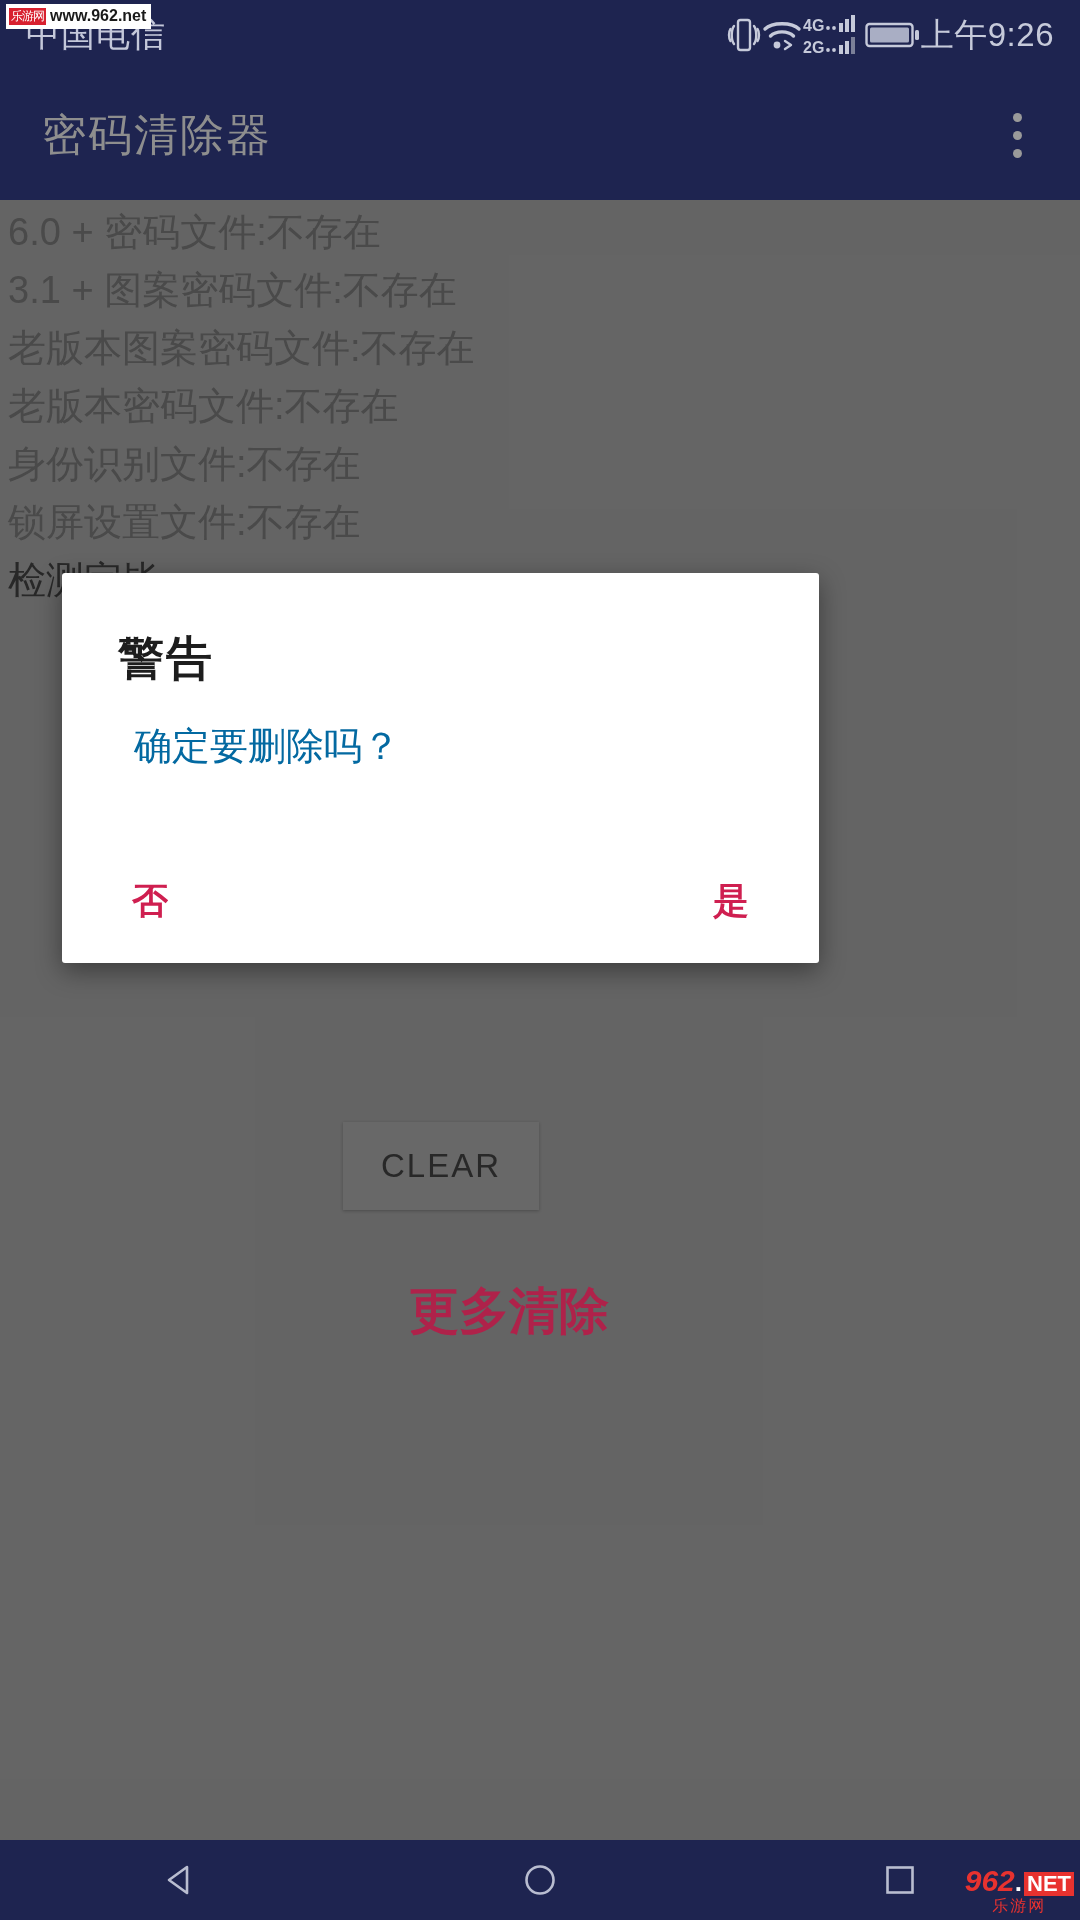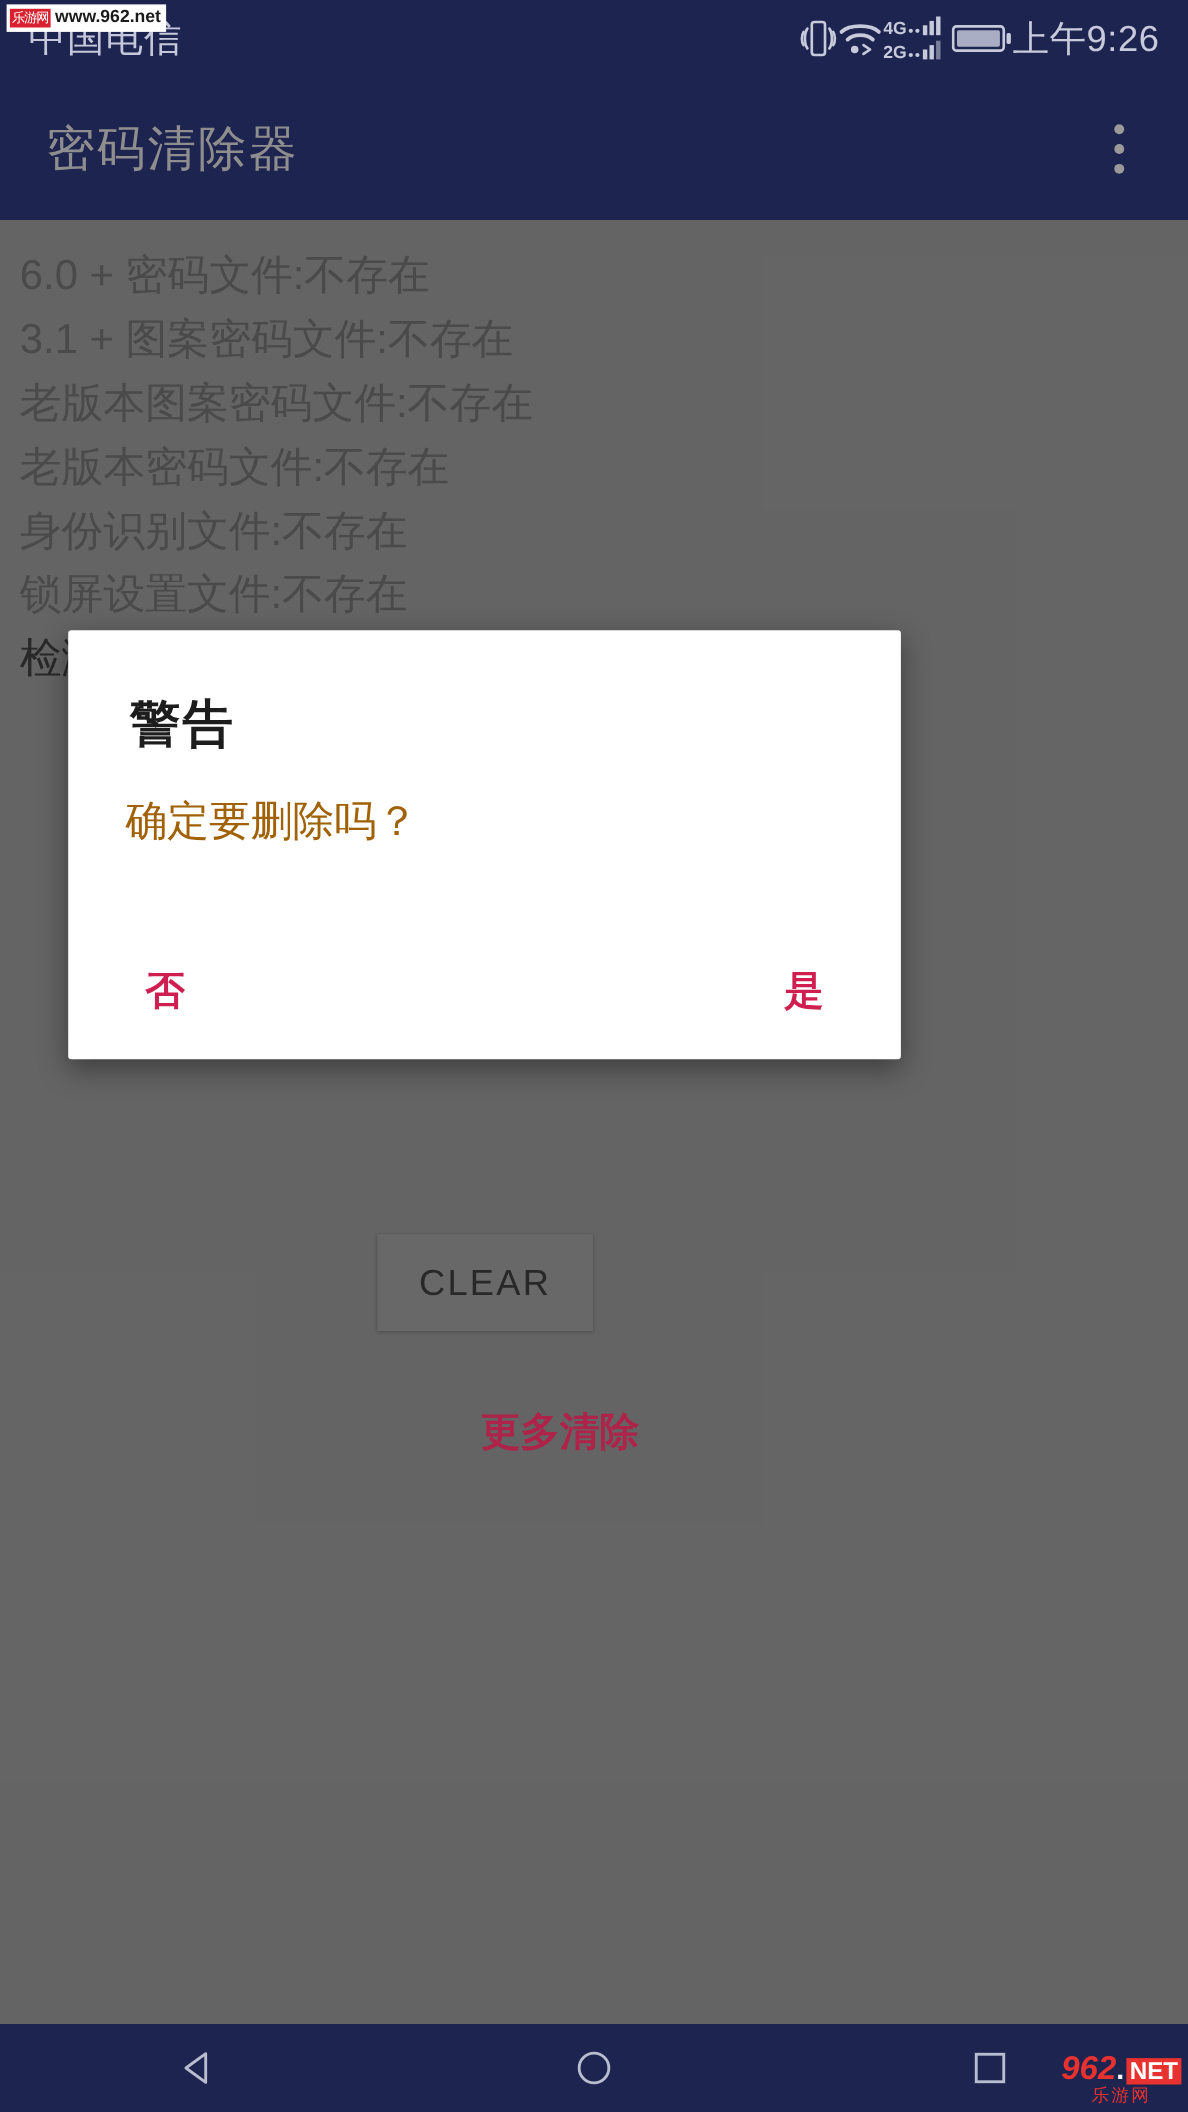--- a/index.html
+++ b/index.html
@@ -58,43 +58,43 @@
   #overflow-menu .dot {
     width:9px; height:9px; border-radius:50%; background:#9a9a9a;
   }
 
   
   #content {
     position:absolute; top:200px; left:0; width:1080px; height:1640px;
     background:#6a6a6a;
   }
   #log-list {
-    position:absolute; top:0; left:18px; width:1040px;
-    padding-top:22px;
+    position:absolute; top:0; left:8px; width:1040px;
+    padding-top:3px;
   }
   .log-line {
     font-size:38px; line-height:58px; color:#4e4e4e; white-space:nowrap;
   }
   .log-line.done { color:#2b2b2b; }
 
   #clear-button {
     position:absolute; left:343px; top:922px;
     width:196px; height:88px;
     background:#6e6e6e;
     border:none;
     color:#2b2b2b;
     font-size:33px; letter-spacing:2px;
     font-family:"Liberation Sans",sans-serif;
     box-shadow:0 1px 3px rgba(0,0,0,0.25);
     cursor:pointer;
   }
   #more-clear {
     position:absolute; left:0; top:1078px; width:972px;
     text-align:center;
-    color:#b9244f; font-size:36px; font-weight:bold;
+    color:#b9244f; font-size:50px; font-weight:bold;
     cursor:pointer;
     padding-left:46px;
   }
 
   
   #scrim {
     position:absolute; top:200px; left:0; width:1080px; height:1640px;
     background:rgba(0,0,0,0.05);
     pointer-events:none;
   }
@@ -106,22 +106,22 @@
     background:#ffffff;
     border-radius:3px;
     box-shadow:0 8px 26px rgba(0,0,0,0.40);
     z-index:20;
   }
   #dialog-title {
     position:absolute; left:56px; top:55px;
     font-size:46px; font-weight:bold; color:#1d1d1d; letter-spacing:2px;
   }
   #dialog-message {
-    position:absolute; left:52px; top:148px;
-    font-size:38px; color:#a16207;
+    position:absolute; left:72px; top:148px;
+    font-size:38px; color:#0369a1;
   }
   #dialog-actions {
     position:absolute; left:0; right:0; bottom:26px;
     height:72px;
     display:flex; align-items:center; justify-content:space-between;
     padding:0 40px;
   }
   .dialog-btn {
     background:none; border:none;
     color:#cf1f50; font-size:36px; font-weight:bold;

